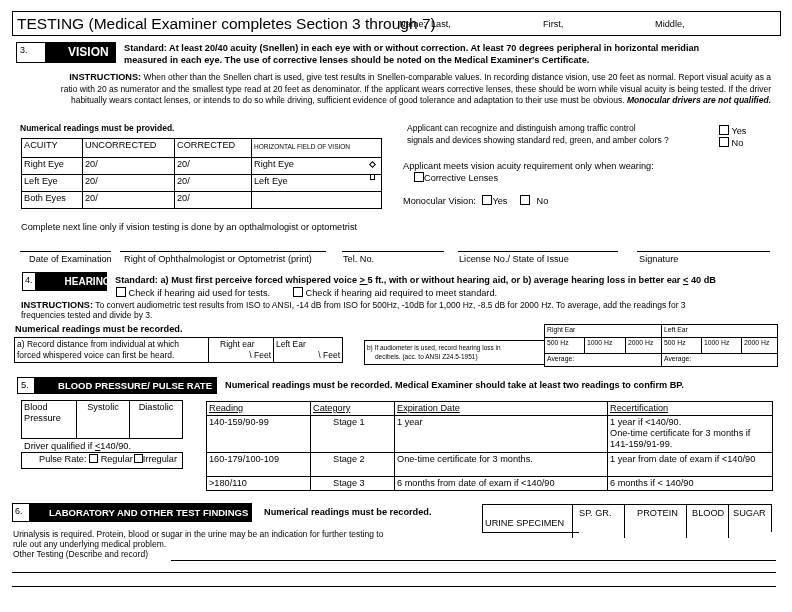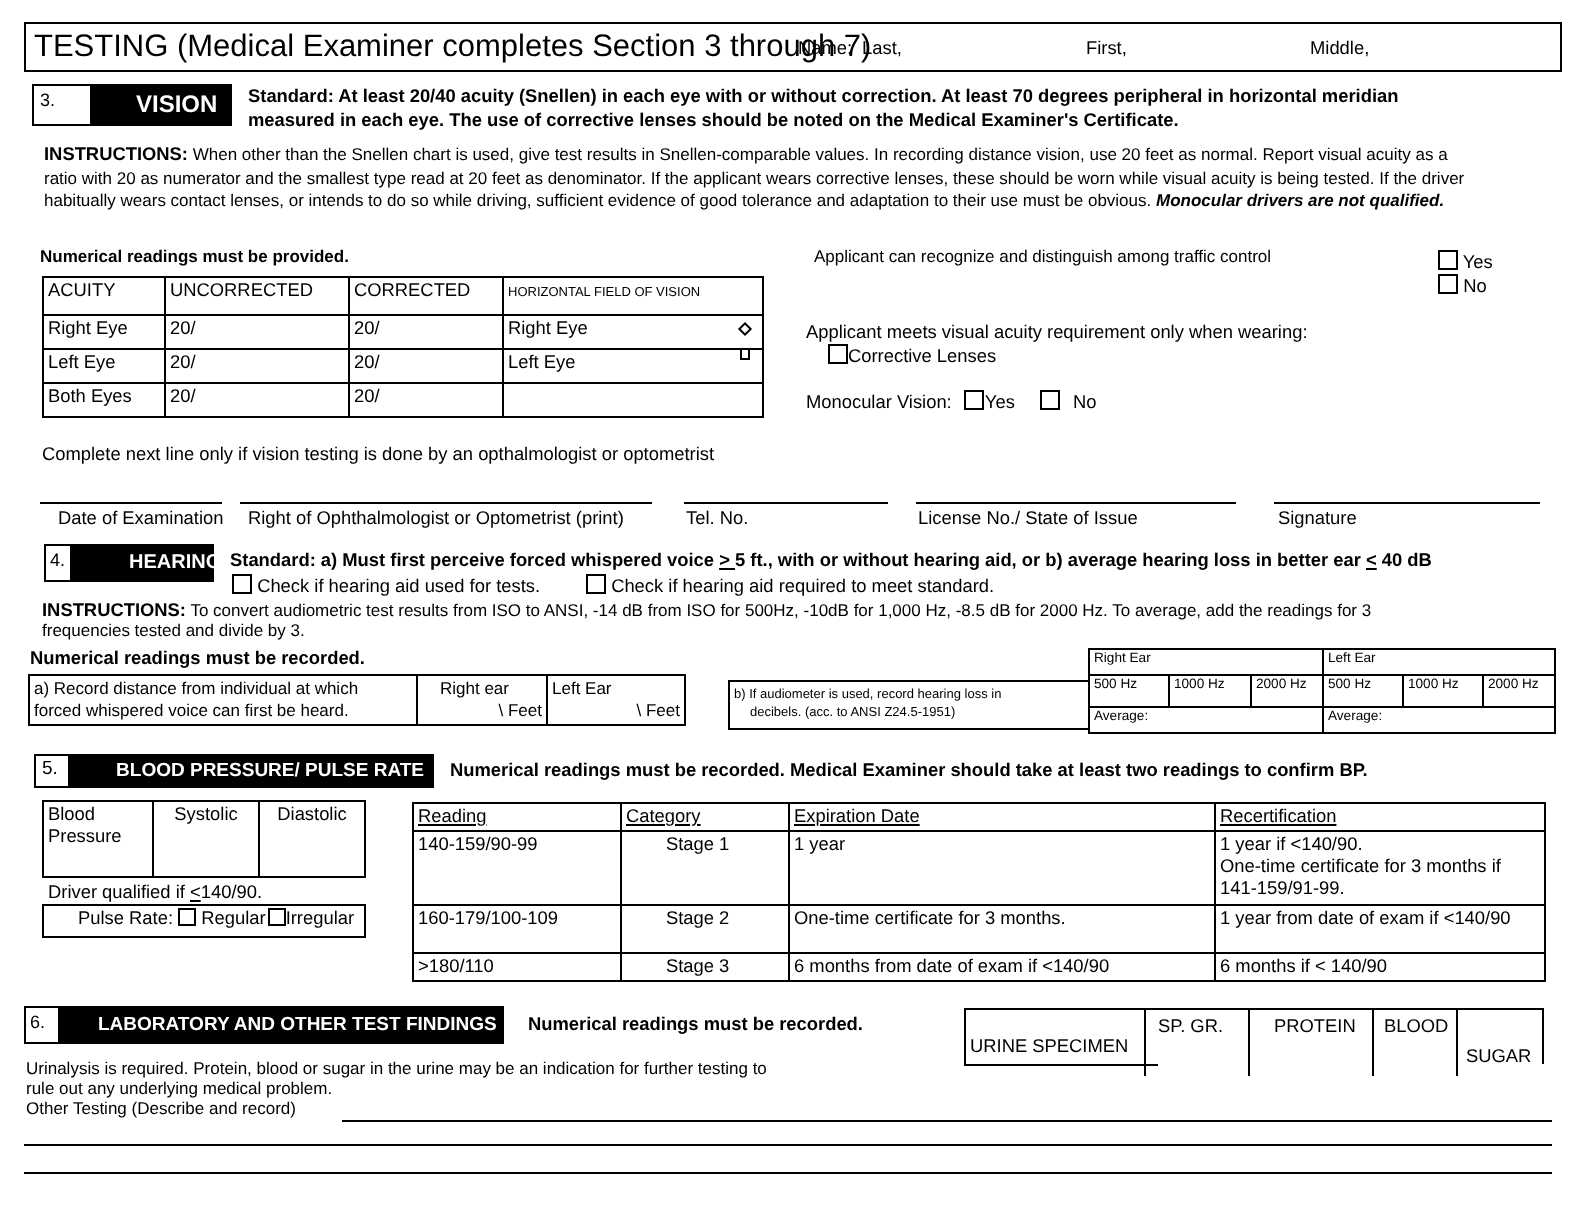--- a/index.html
+++ b/index.html
@@ -33,21 +33,21 @@
 </div>
 
 <div class="sec-tag" style="left:16px;top:42px;width:100px;height:21px;">
   <span class="sec-num" style="width:28px;">3.</span>
   <span class="sec-title" style="font-size:12px;padding-left:3px;">VISION</span>
 </div>
 <div class="abs b t9" style="left:124px;top:42px;width:660px;line-height:12px;">
   <div>Standard: At least 20/40 acuity (Snellen) in each eye with or without correction. At least 70 degrees peripheral in horizontal meridian</div>
   <div>measured in each eye.  The use of corrective lenses should be noted on the Medical Examiner's Certificate.</div>
 </div>
-<div class="abs t8" style="left:22px;top:72px;width:770px;line-height:11.5px;white-space:nowrap;">
+<div class="abs t8" style="left:1px;top:72px;width:770px;line-height:11.5px;white-space:nowrap;text-align:right;">
   <div><span class="b t9">INSTRUCTIONS:</span> <span>When other than the Snellen chart is used, give test results in Snellen-comparable values.  In recording distance vision, use 20 feet as normal.  Report visual acuity as a</span></div>
   <div>ratio with 20 as numerator and the smallest type read at 20 feet as denominator.  If the applicant wears corrective lenses, these should be worn while visual acuity is being tested.  If the driver</div>
   <div><span>habitually wears contact lenses, or intends to do so while driving, sufficient evidence of good tolerance and adaptation to their use must be obvious.</span>  <span class="b i">Monocular drivers are not qualified.</span></div>
 </div>
 
 <div class="abs b t8" style="left:20px;top:123px;">Numerical readings must be provided.</div>
 
 <table class="abs t9" style="left:21px;top:138px;width:361px;">
   <tbody>
       <tr style="height:19px;">
@@ -72,30 +72,31 @@
     <td>Both Eyes</td>
     <td>20/</td>
     <td>20/</td>
     <td></td>
   </tr>
 </tbody>
   </table>
 
 <div class="abs t8" style="left:407px;top:123px;line-height:11.5px;">
   <div>Applicant can recognize and distinguish among traffic control</div>
+  <div>signals and devices showing standard red, green, and amber colors ?</div>
 </div>
 <div class="abs t9" style="left:719px;top:125px;">
   <span class="cb"></span>
   <span>Yes</span>
 </div>
 <div class="abs t9" style="left:719px;top:137px;">
   <span class="cb"></span>
   <span>No</span>
 </div>
-<div class="abs t9" style="left:403px;top:161px;">Applicant meets visual acuity requirement only when wearing:</div>
+<div class="abs t9" style="left:403px;top:161px;">Applicant meets vision acuity requirement only when wearing:</div>
 <div class="abs t9" style="left:414px;top:172px;">
   <span class="cb"></span><span>Corrective Lenses</span>
 </div>
 <div class="abs t9" style="left:403px;top:195px;white-space:nowrap;">
   <span>Monocular Vision:</span>
   <span class="cb" style="margin-left:4px;"></span><span>Yes</span>
   <span class="cb" style="margin-left:10px;"></span>
   <span style="margin-left:4px;">No</span>
 </div>
 
@@ -256,16 +257,16 @@
   <div class="abs" style="left:89px;top:0;width:52px;height:33px;border-left:1px solid #000;">
     <span style="position:absolute;left:6px;top:3px;white-space:nowrap;">SP. GR.</span>
   </div>
   <div class="abs" style="left:141px;top:0;width:62px;height:33px;border-left:1px solid #000;">
     <span style="position:absolute;left:12px;top:3px;">PROTEIN</span>
   </div>
   <div class="abs" style="left:203px;top:0;width:42px;height:33px;border-left:1px solid #000;">
     <span style="position:absolute;left:5px;top:3px;">BLOOD</span>
   </div>
   <div class="abs" style="left:245px;top:0;width:44px;height:33px;border-left:1px solid #000;">
-    <span style="position:absolute;left:4px;top:18px;">SUGAR</span>
+    <span style="position:absolute;left:4px;top:3px;">SUGAR</span>
   </div>
   <div class="abs" style="left:-1px;top:27px;width:97px;border-top:1px solid #000;"></div>
 </div>
 
 </body></html>

